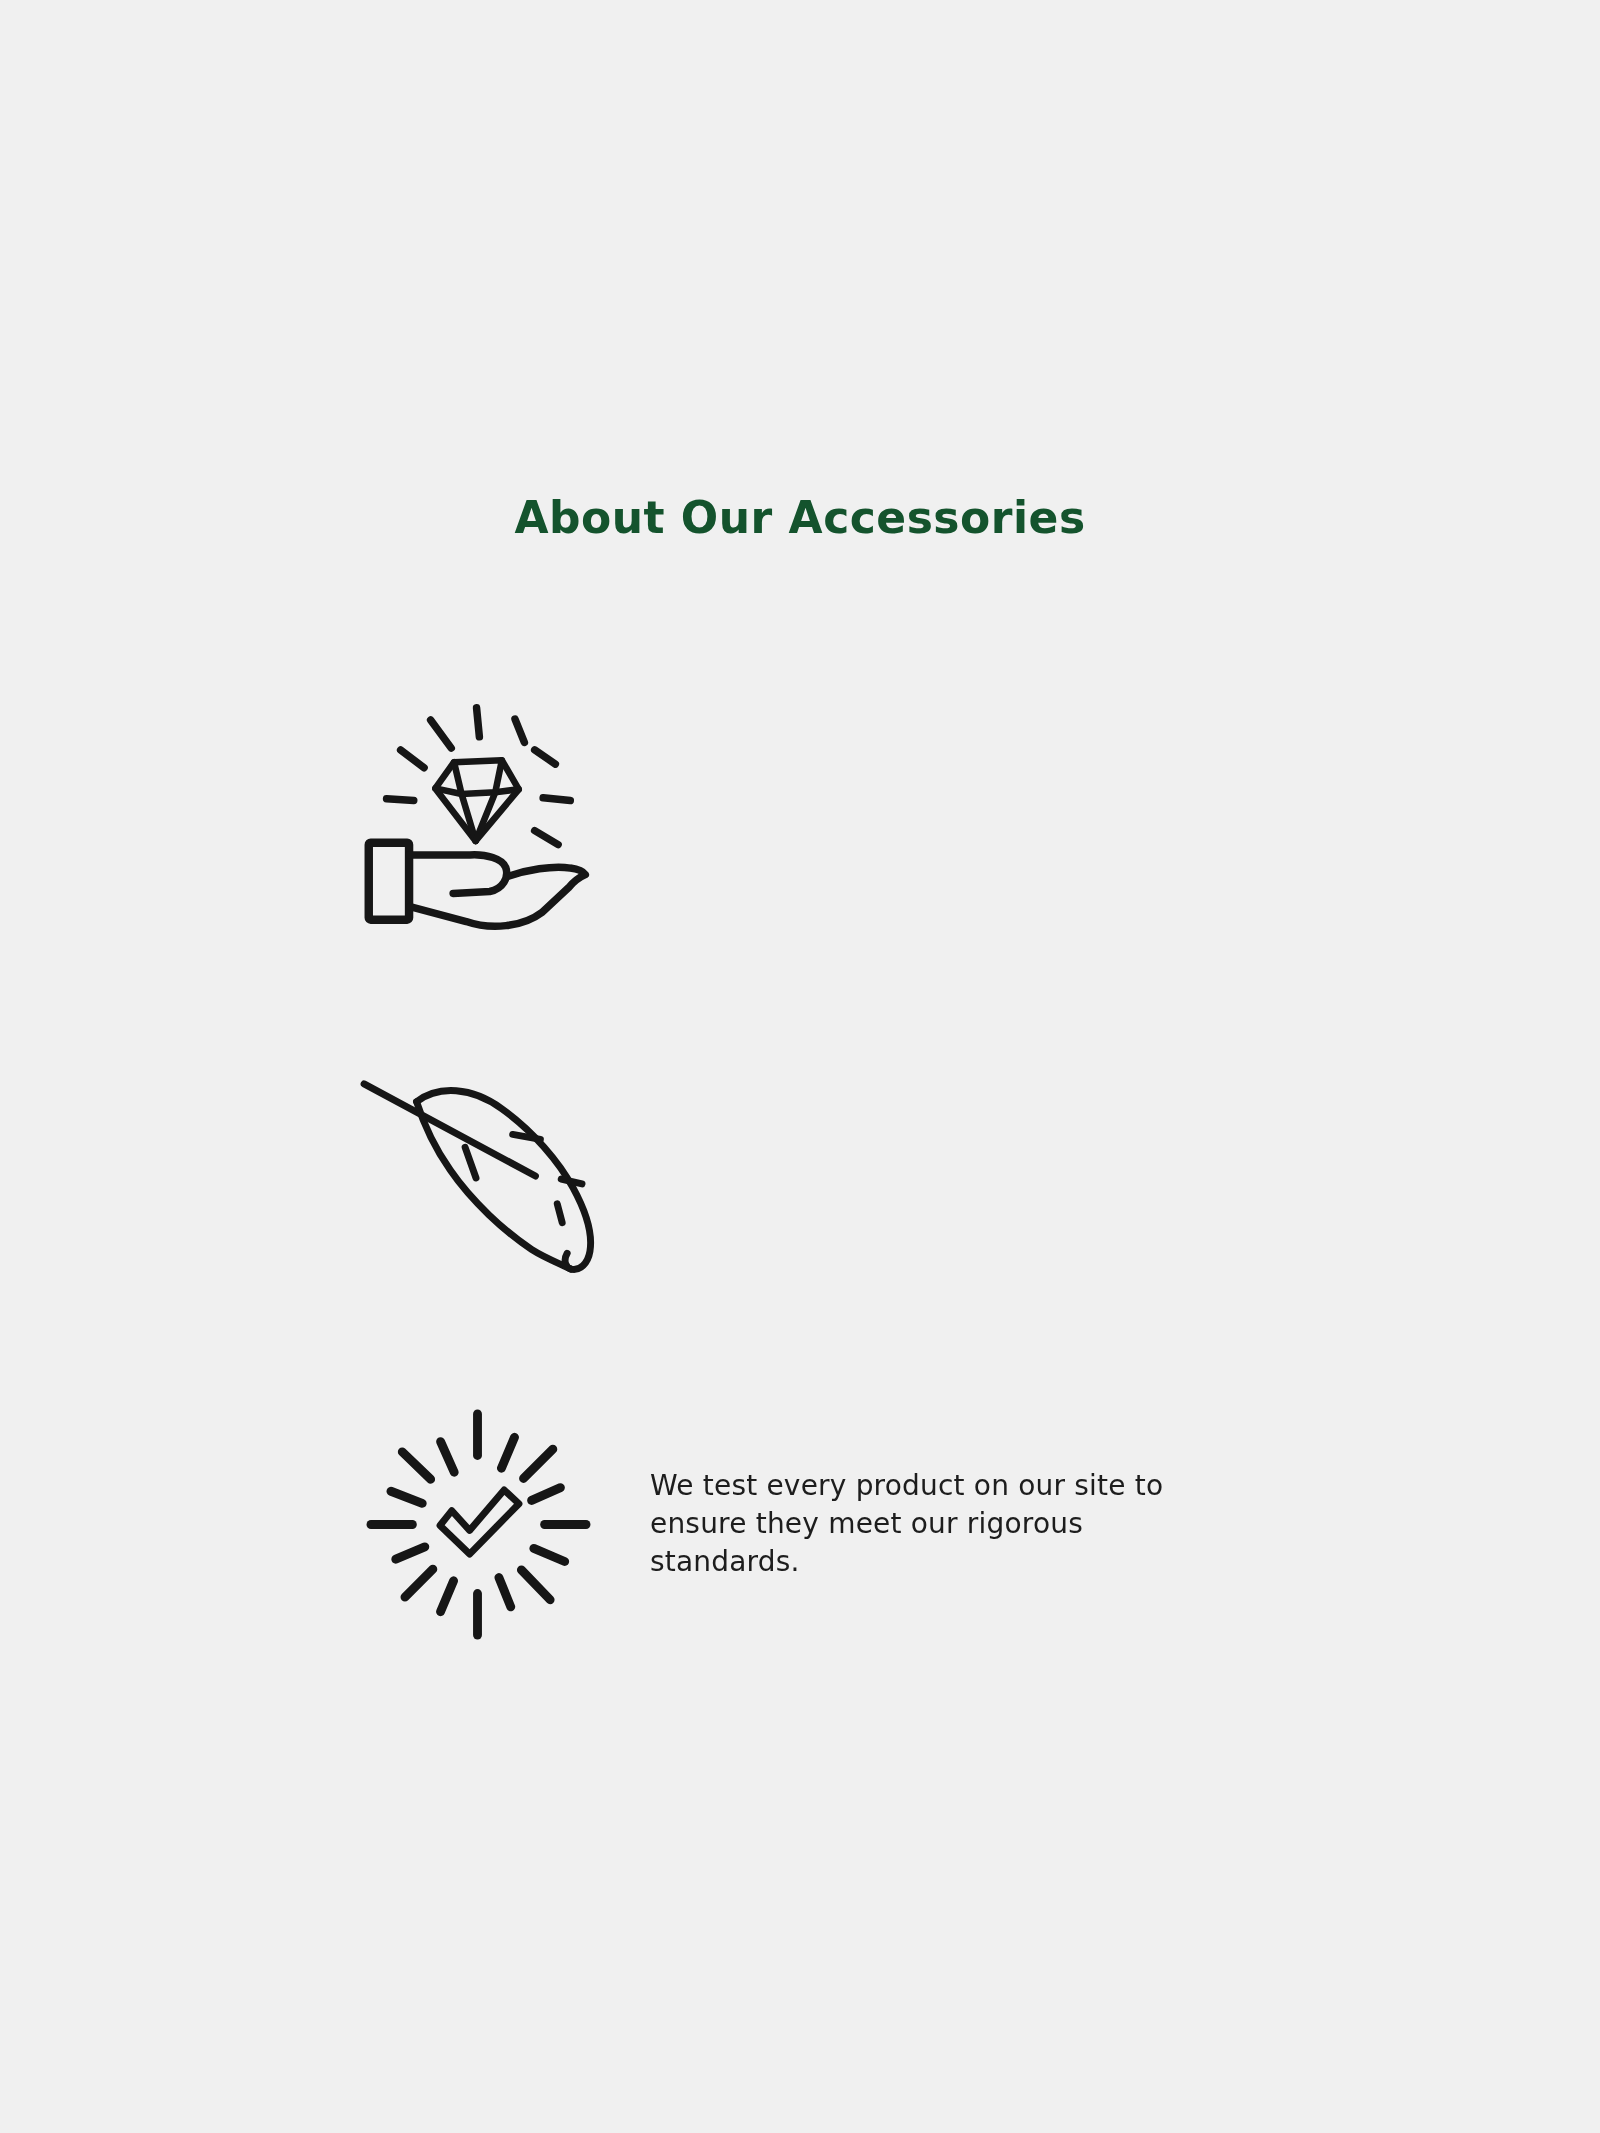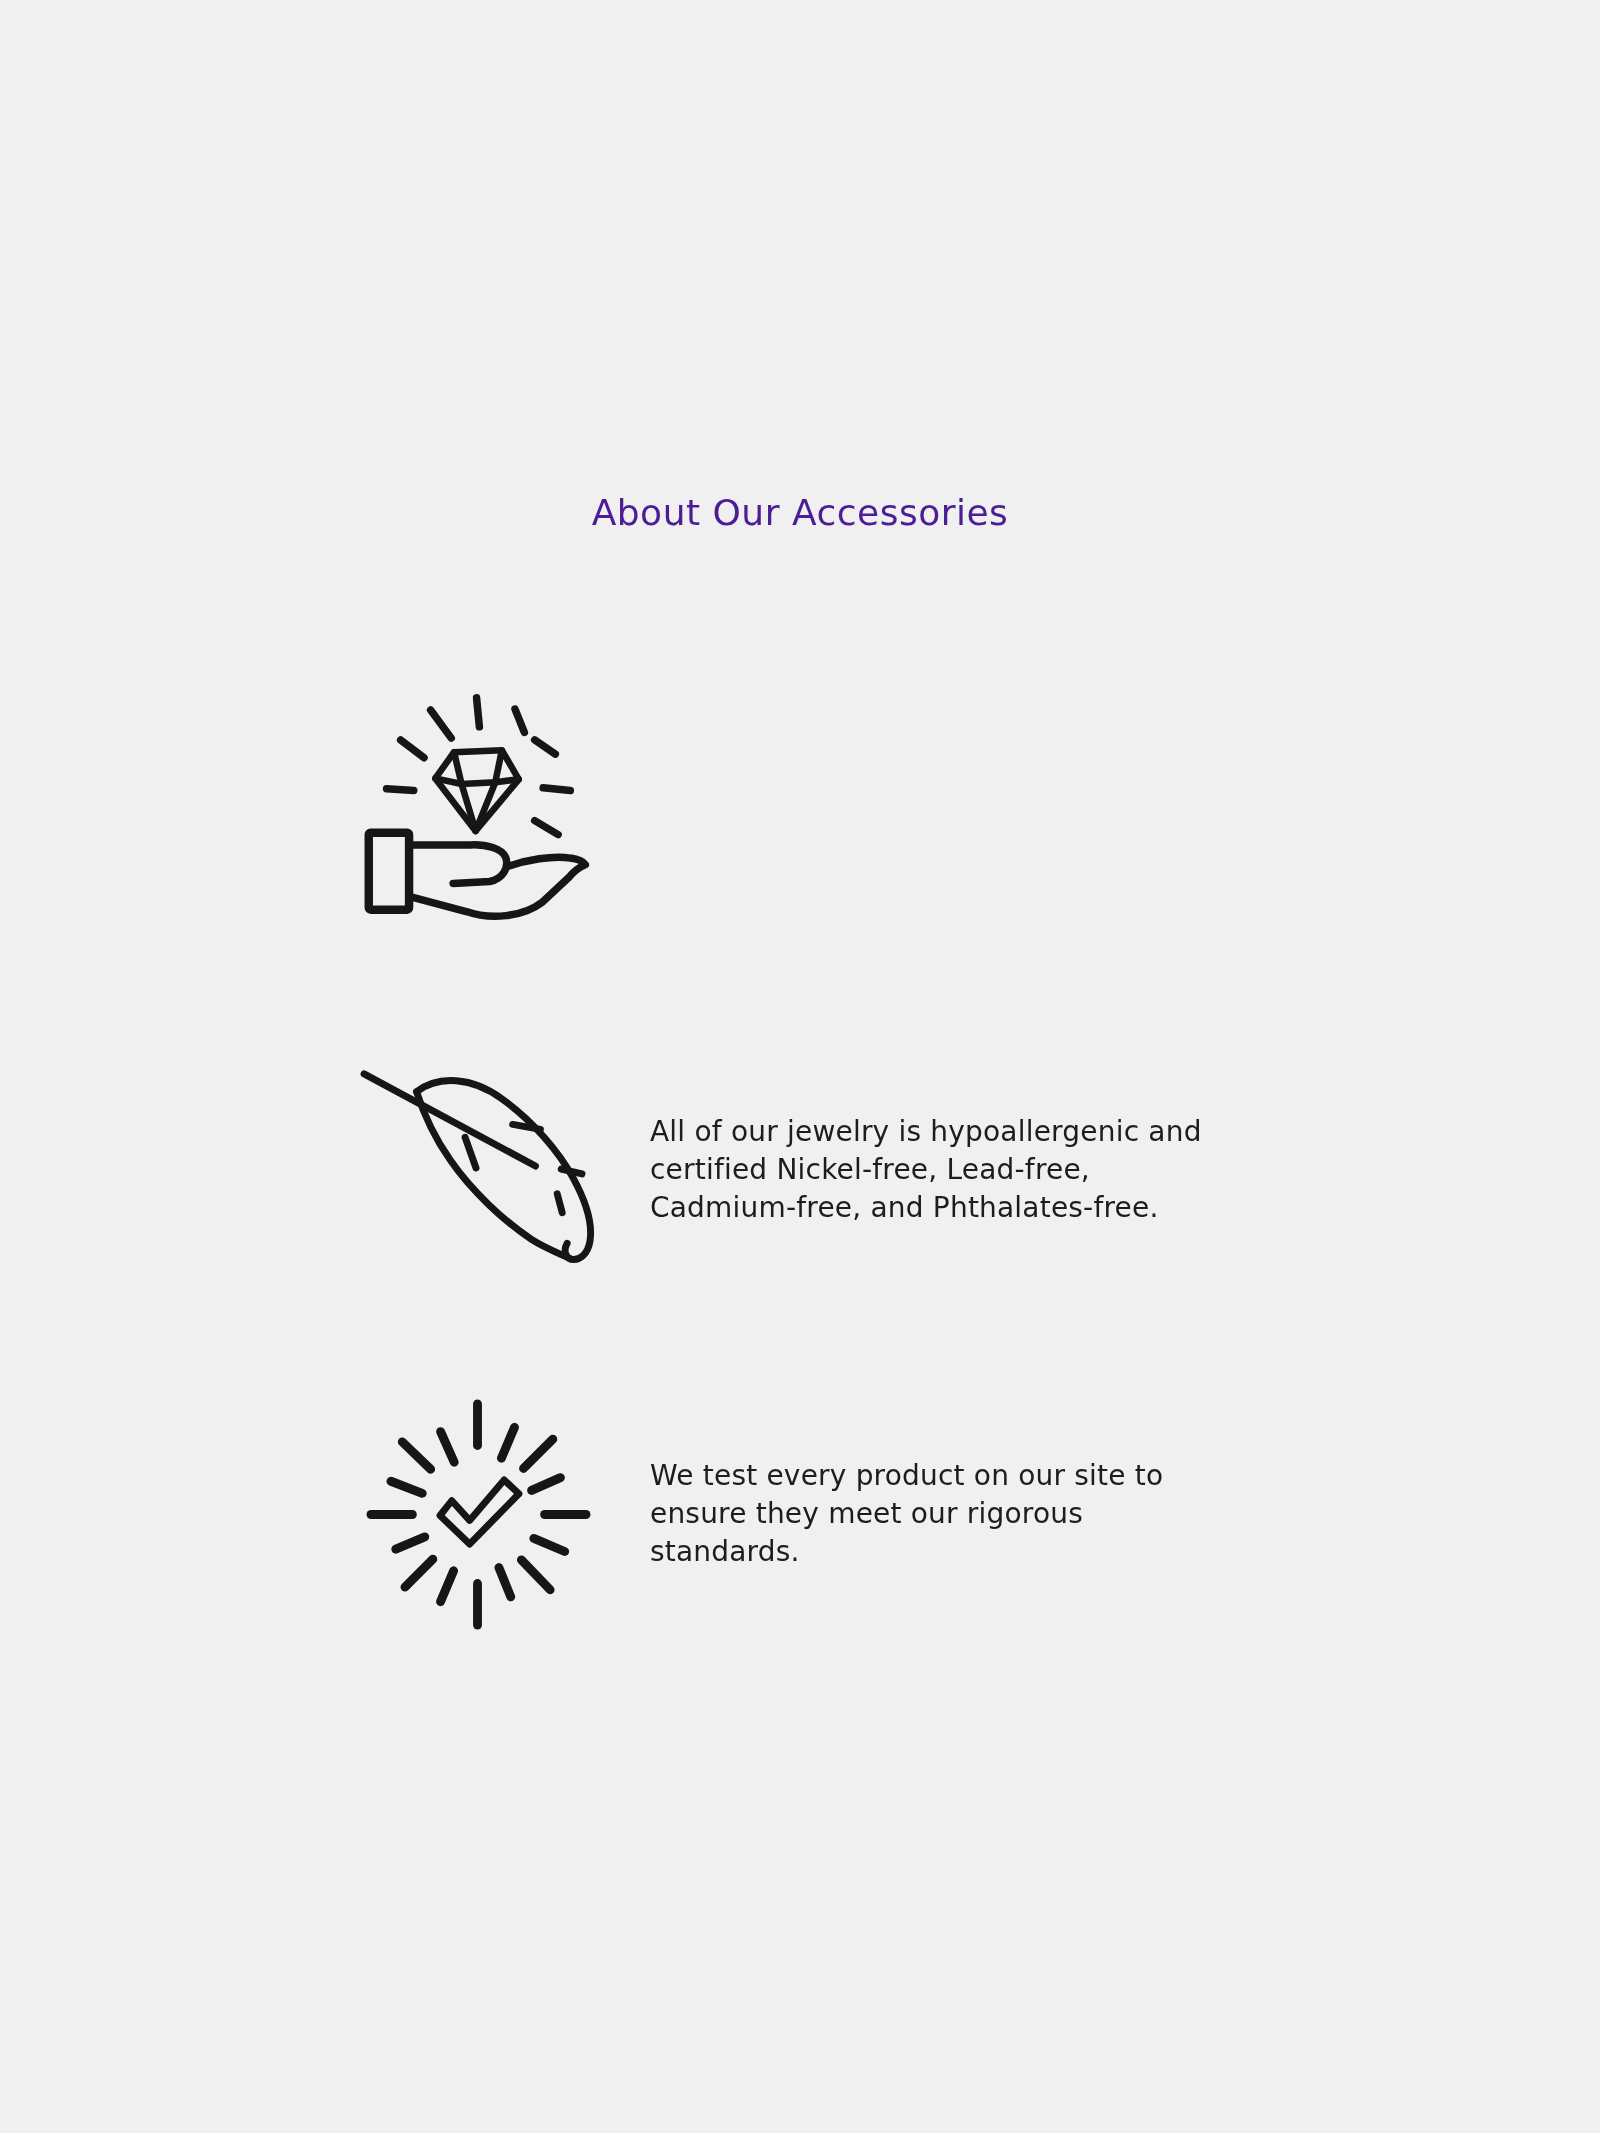--- a/index.html
+++ b/index.html
@@ -8,24 +8,24 @@
     height: 2133px;
     background: #f0f0f0;
     font-family: "DejaVu Sans", "Liberation Sans", sans-serif;
     color: #1d1d1d;
     overflow: hidden;
   }
   .page { padding-top: 492px; }
   .section-title {
     margin: 0 0 150px 0;
     text-align: center;
-    font-size: 36px;
-    font-weight: 400;
+    font-size: 44px;
+    font-weight: 700;
     letter-spacing: 0.5px;
-    color: #4c1d95;
+    color: #14532d;
   }
   .features { width: 880px; margin: 0 auto; }
   .feature-row { display: flex; align-items: center; }
   .feature-row.r1 { margin-bottom: 115px; }
   .feature-row.r2 { margin-bottom: 96px; }
   .icon-col {
     flex: 0 0 235px;
     height: 248px;
     display: flex;
     align-items: center;
@@ -103,25 +103,20 @@
 
             <path d="M56,27 C64,52 76,76 90,96 C112,128 145,158 172,176 C186,185 202,191 212,196"></path>
 
             <line x1="105" y1="73" x2="116" y2="104"></line>
             <line x1="153" y1="60" x2="181" y2="65"></line>
             <line x1="202" y1="105" x2="223" y2="110"></line>
             <line x1="198" y1="130" x2="203" y2="149"></line>
           </g>
         </svg>
       </div>
-      <div class="text-col">
-        <p class="feature-text">All of our jewelry is hypoallergenic and
-certified Nickel-free, Lead-free,
-Cadmium-free, and Phthalates-free.</p>
-      </div>
     </div>
 
     <div class="feature-row r3">
       <div class="icon-col">
         <svg class="lineicon" width="225" height="221" viewBox="0 0 228 224" aria-hidden="true">
 
           <g stroke-width="9">
             <line x1="0" y1="-112" x2="0" y2="-70" transform="translate(114,112) rotate(0)"></line>
             <line x1="0" y1="-96" x2="0" y2="-62" transform="translate(114,112) rotate(23)"></line>
             <line x1="0" y1="-108" x2="0" y2="-66" transform="translate(114,112) rotate(45)"></line>

